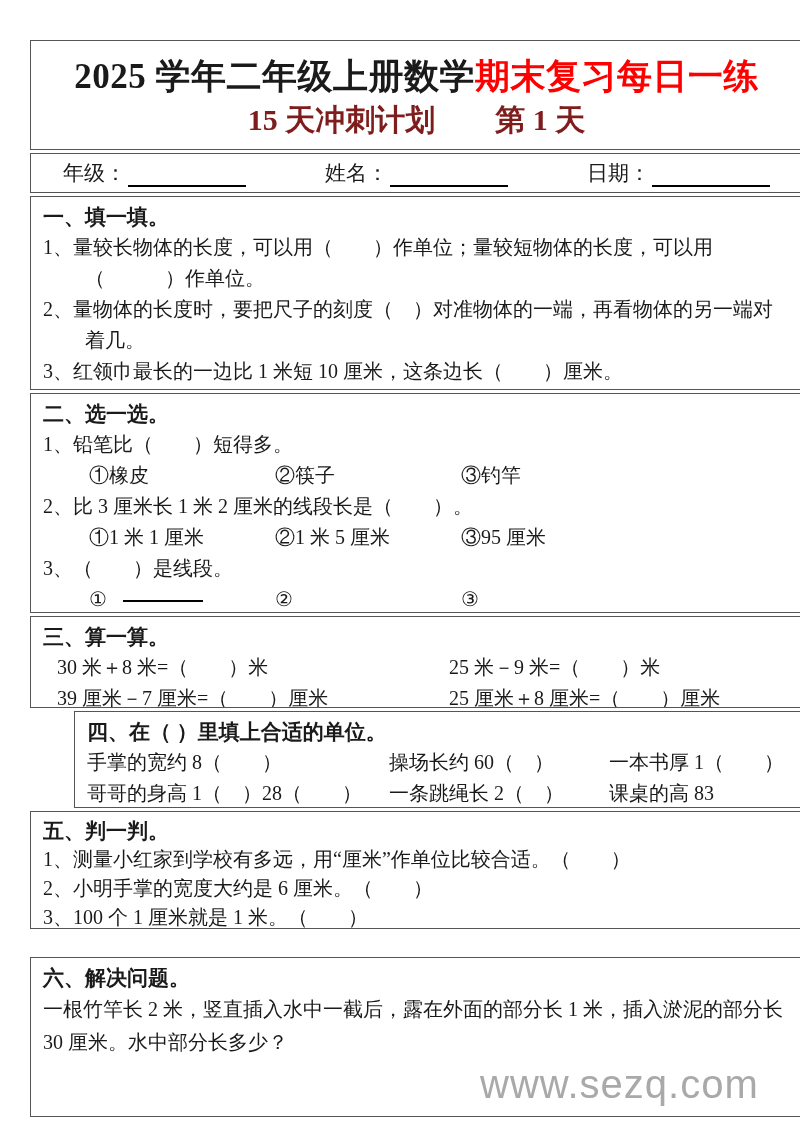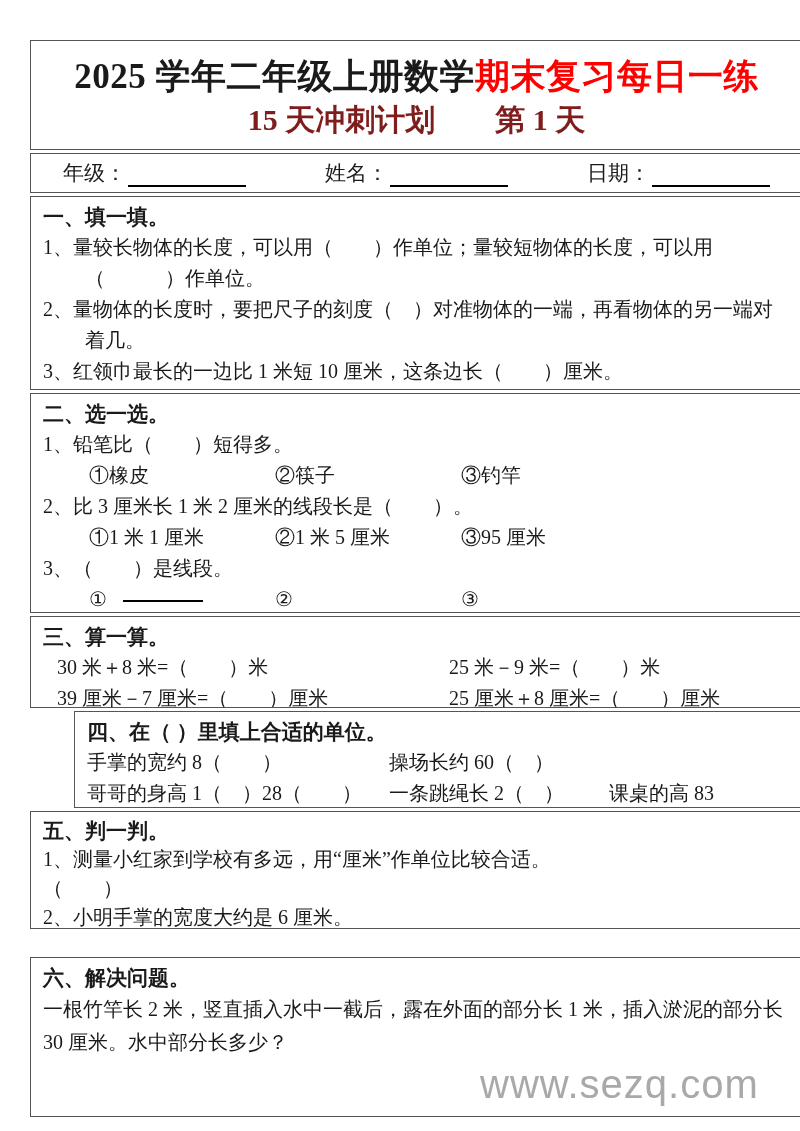--- a/index.html
+++ b/index.html
@@ -29,21 +29,21 @@
   .opt{width:186px;}
   .opt-last{flex:1;}
   .seg-line{display:inline-block;width:80px;border-top:2.5px solid #000;margin-left:16px;vertical-align:4px;}
   .calc-row{display:flex;padding-left:14px;}
   .calc-c1{width:392px;}
   .units-row{display:flex;}
   .u1{width:302px;}
   .u2{width:220px;}
   .u3{flex:1;}
   .judge{line-height:29px;}
-  .judge-row{display:flex;justify-content:flex-start;flex-direction:column;}
+  .judge-row{display:flex;justify-content:flex-start;}
   .judge-blank{padding-right:4px;white-space:nowrap;}
   .s1{height:194px;} .s2{height:220px;} .s3{height:92px;}
   .s4{height:97px;margin-left:44px;} .s5{height:118px;} .s6{height:160px;margin-top:28px;}
   .solve-body{line-height:33px;}
   
   .watermark{
     position:absolute;left:480px;top:1062px;z-index:5;
     font-family:"Liberation Sans", sans-serif;font-size:40px;color:#a9a9a9;
     letter-spacing:1px;white-space:nowrap;
   }
@@ -114,20 +114,21 @@
       <span class="calc-c1">39 厘米－7 厘米=（　　）厘米</span>
       <span>25 厘米＋8 厘米=（　　）厘米</span>
     </div>
   </div>
 
   <div class="box sec s4">
     <div class="sec-heading">四、在（ ）里填上合适的单位。</div>
     <div class="units-row">
       <span class="u1">手掌的宽约 8（　　）</span>
       <span class="u2">操场长约 60（　）</span>
+      <span class="u3">一本书厚 1（　　）</span>
     </div>
     <div class="units-row">
       <span class="u1">哥哥的身高 1（　）28（　　）</span>
       <span class="u2">一条跳绳长 2（　）</span>
       <span class="u3">课桌的高 83（　　）</span>
     </div>
   </div>
 
   <div class="box sec s5 judge">
     <div class="sec-heading">五、判一判。</div>

